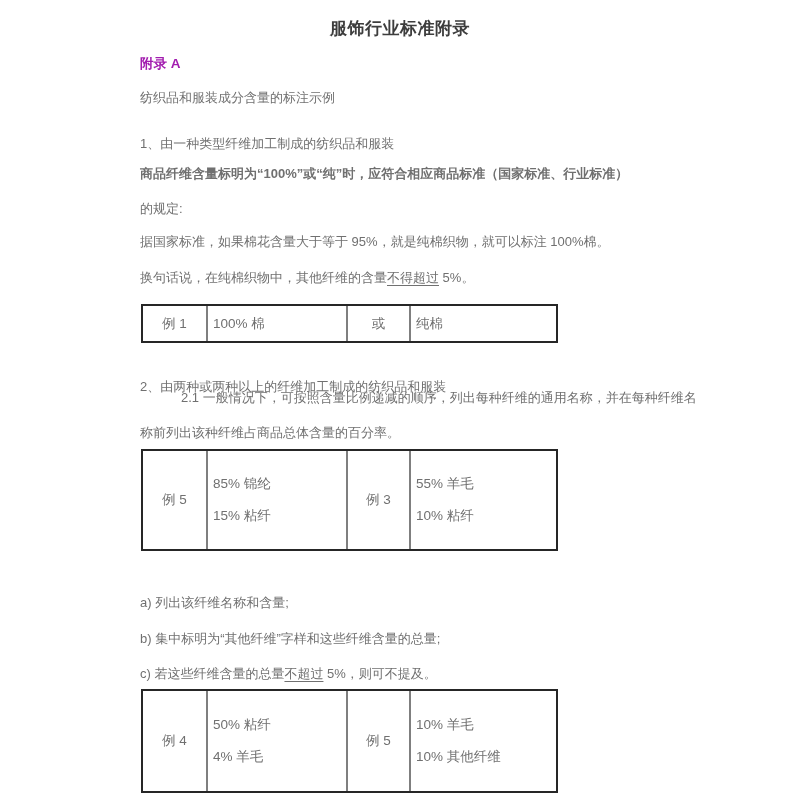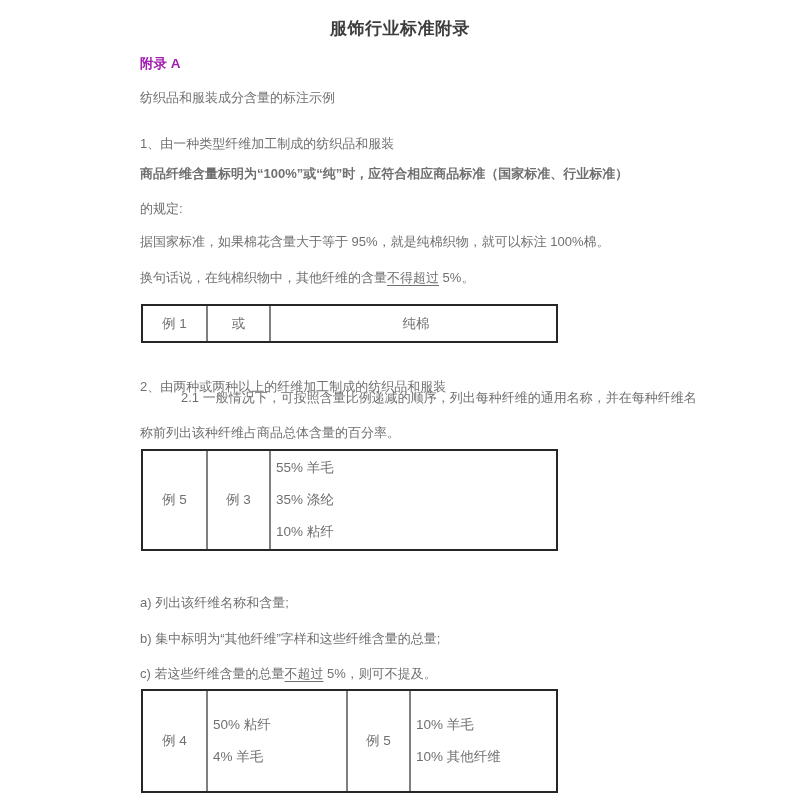--- a/index.html
+++ b/index.html
@@ -38,21 +38,21 @@
 
   .tbl {
     position: absolute; left: 141px; width: 417px;
     box-sizing: border-box;
     border: 2px solid #262626;
     display: flex;
     background: #ffffff;
     color: #707070;
     font-size: 13.5px;
   }
-  .t1 { top: 304px; height: 39px; text-align: center; }
+  .t1 { top: 304px; height: 39px; }
   .t2 { top: 449px; height: 102px; }
   .t3 { top: 689px; height: 104px; }
 
   .cell { box-sizing: border-box; overflow: hidden; }
   .cell.label {
     width: 63px; flex: 0 0 63px;
     display: flex; align-items: center; justify-content: center;
   }
   .cell.content {
     display: flex; flex-direction: column; justify-content: center;
@@ -78,36 +78,42 @@
   <div class="para p1">纺织品和服装成分含量的标注示例</div>
   <div class="para p2">1、由一种类型纤维加工制成的纺织品和服装</div>
   <div class="para p3">商品纤维含量标明为“100%”或“纯”时，应符合相应商品标准（国家标准、行业标准）</div>
   <div class="para p4">的规定:</div>
   <div class="para p5">据国家标准，如果棉花含量大于等于 95%，就是纯棉织物，就可以标注 100%棉。</div>
 
   <div class="para p6"><span>换句话说，在纯棉织物中，其他纤维的含量</span><span class="u">不得超过</span><span> 5%。</span></div>
 
   <div class="tbl t1">
     <div class="cell label">例 1</div>
+    <div class="cell content c2">
+      <div class="line">100% 棉</div>
+    </div>
     <div class="cell label c3">或</div>
     <div class="cell content c4">
       <div class="line">纯棉</div>
     </div>
   </div>
 
   <div class="para p7">2、由两种或两种以上的纤维加工制成的纺织品和服装</div>
   <div class="para p8">2.1 一般情况下，可按照含量比例递减的顺序，列出每种纤维的通用名称，并在每种纤维名</div>
   <div class="para p9">称前列出该种纤维占商品总体含量的百分率。</div>
 
   <div class="tbl t2">
     <div class="cell label">例 5</div>
+    <div class="cell content c2">
+      <div class="line">85% 锦纶</div>
+      <div class="line">15% 粘纤</div>
+    </div>
     <div class="cell label c3">例 3</div>
     <div class="cell content c4">
       <div class="line">55% 羊毛</div>
-      <div class="line">35% 涤纶</div>
       <div class="line">10% 粘纤</div>
     </div>
   </div>
 
 
   <div class="para p11">a) 列出该纤维名称和含量;</div>
   <div class="para p12">b) 集中标明为“其他纤维”字样和这些纤维含量的总量;</div>
 
   <div class="para p13"><span>c) 若这些纤维含量的总量</span><span class="u">不超过</span><span> 5%，则可不提及。</span></div>
 

